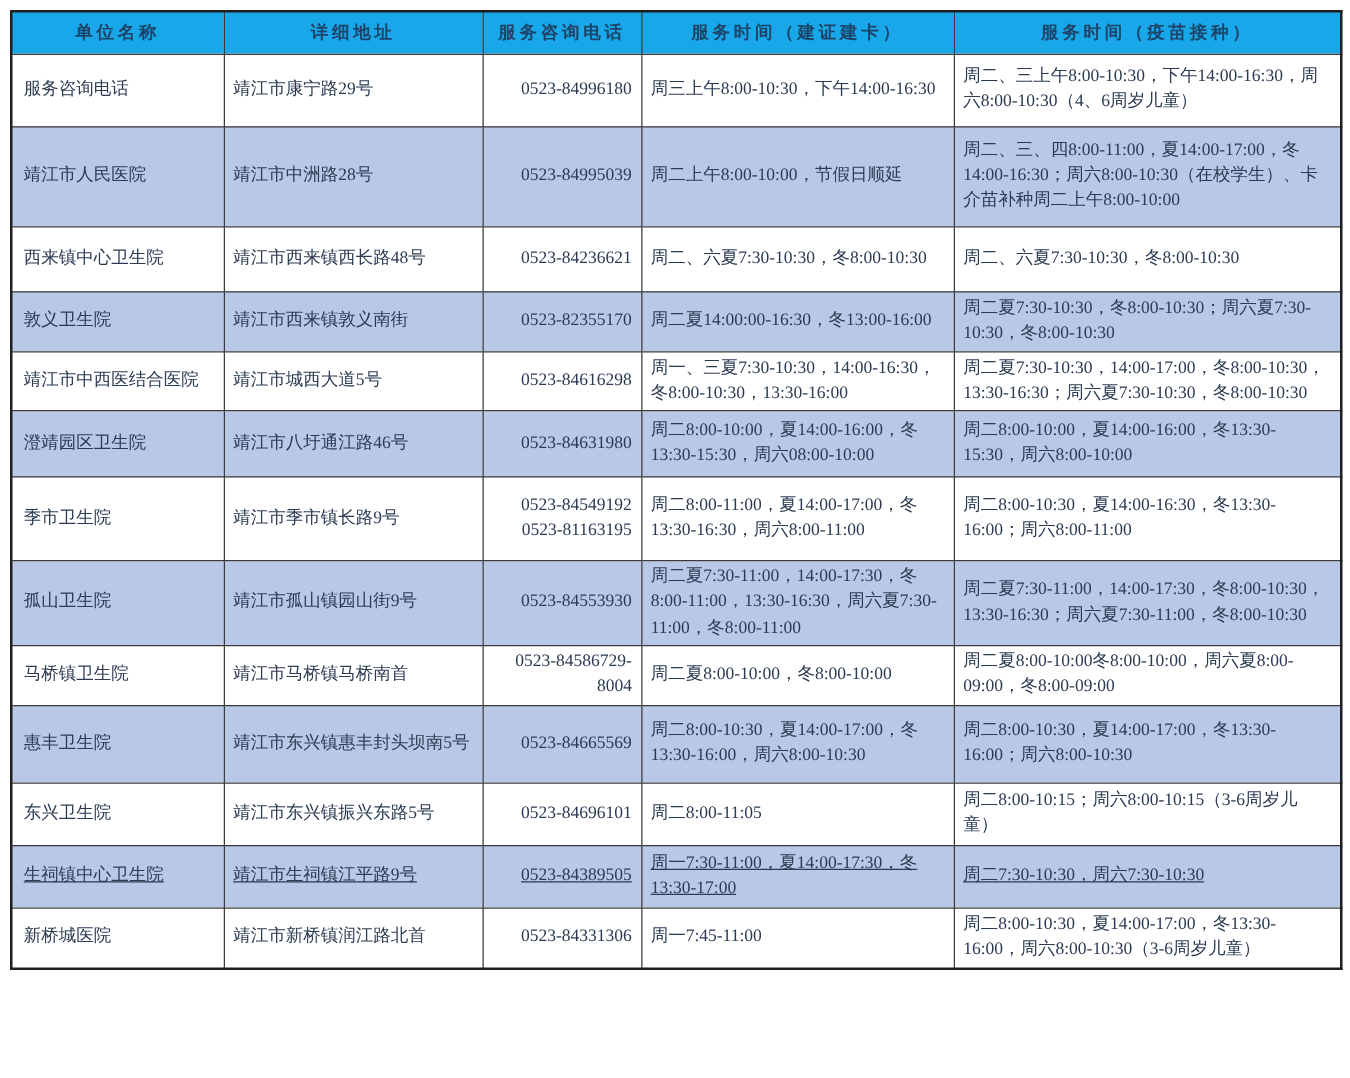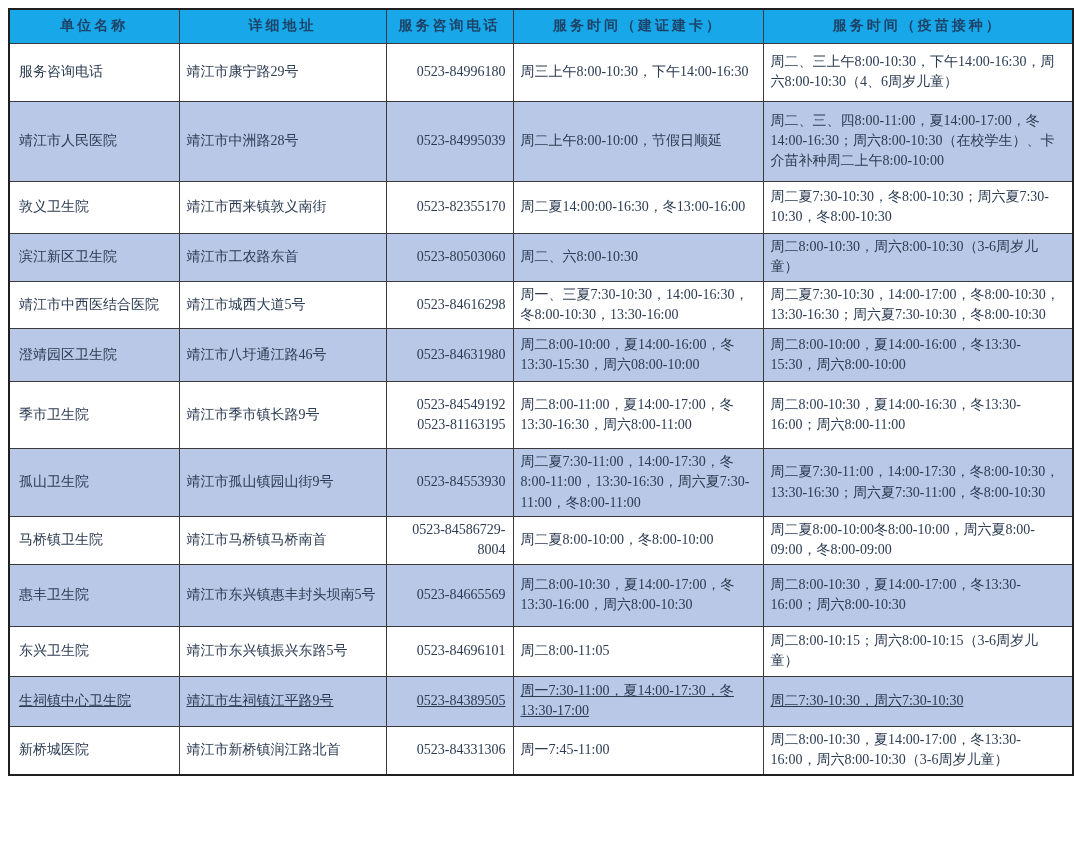--- a/index.html
+++ b/index.html
@@ -106,37 +106,37 @@
   </tr>
 
   <tr class="data-row">
     <td class="col-name">靖江市人民医院</td>
     <td class="col-addr">靖江市中洲路28号</td>
     <td class="col-phone">0523-84995039</td>
     <td class="col-card">周二上午8:00-10:00，节假日顺延</td>
     <td class="col-vaccine">周二、三、四8:00-11:00，夏14:00-17:00，冬14:00-16:30；周六8:00-10:30（在校学生）、卡介苗补种周二上午8:00-10:00</td>
   </tr>
 
+  <tr class="data-row">
+    <td class="col-name">西来镇中心卫生院</td>
+    <td class="col-addr">靖江市西来镇西长路48号</td>
+    <td class="col-phone">0523-84236621</td>
+    <td class="col-card">周二、六夏7:30-10:30，冬8:00-10:30</td>
+    <td class="col-vaccine">周二、六夏7:30-10:30，冬8:00-10:30</td>
+  </tr>
 
   <tr class="data-row">
     <td class="col-name">敦义卫生院</td>
     <td class="col-addr">靖江市西来镇敦义南街</td>
     <td class="col-phone">0523-82355170</td>
     <td class="col-card">周二夏14:00:00-16:30，冬13:00-16:00</td>
     <td class="col-vaccine">周二夏7:30-10:30，冬8:00-10:30；周六夏7:30-10:30，冬8:00-10:30</td>
   </tr>
 
 
-  <tr class="data-row">
-    <td class="col-name">滨江新区卫生院</td>
-    <td class="col-addr">靖江市工农路东首</td>
-    <td class="col-phone">0523-80503060</td>
-    <td class="col-card">周二、六8:00-10:30</td>
-    <td class="col-vaccine">周二8:00-10:30，周六8:00-10:30（3-6周岁儿童）</td>
-  </tr>
 
   <tr class="data-row">
     <td class="col-name">靖江市中西医结合医院</td>
     <td class="col-addr">靖江市城西大道5号</td>
     <td class="col-phone">0523-84616298</td>
     <td class="col-card">周一、三夏7:30-10:30，14:00-16:30，冬8:00-10:30，13:30-16:00</td>
     <td class="col-vaccine">周二夏7:30-10:30，14:00-17:00，冬8:00-10:30，13:30-16:30；周六夏7:30-10:30，冬8:00-10:30</td>
   </tr>
 
   <tr class="data-row">

